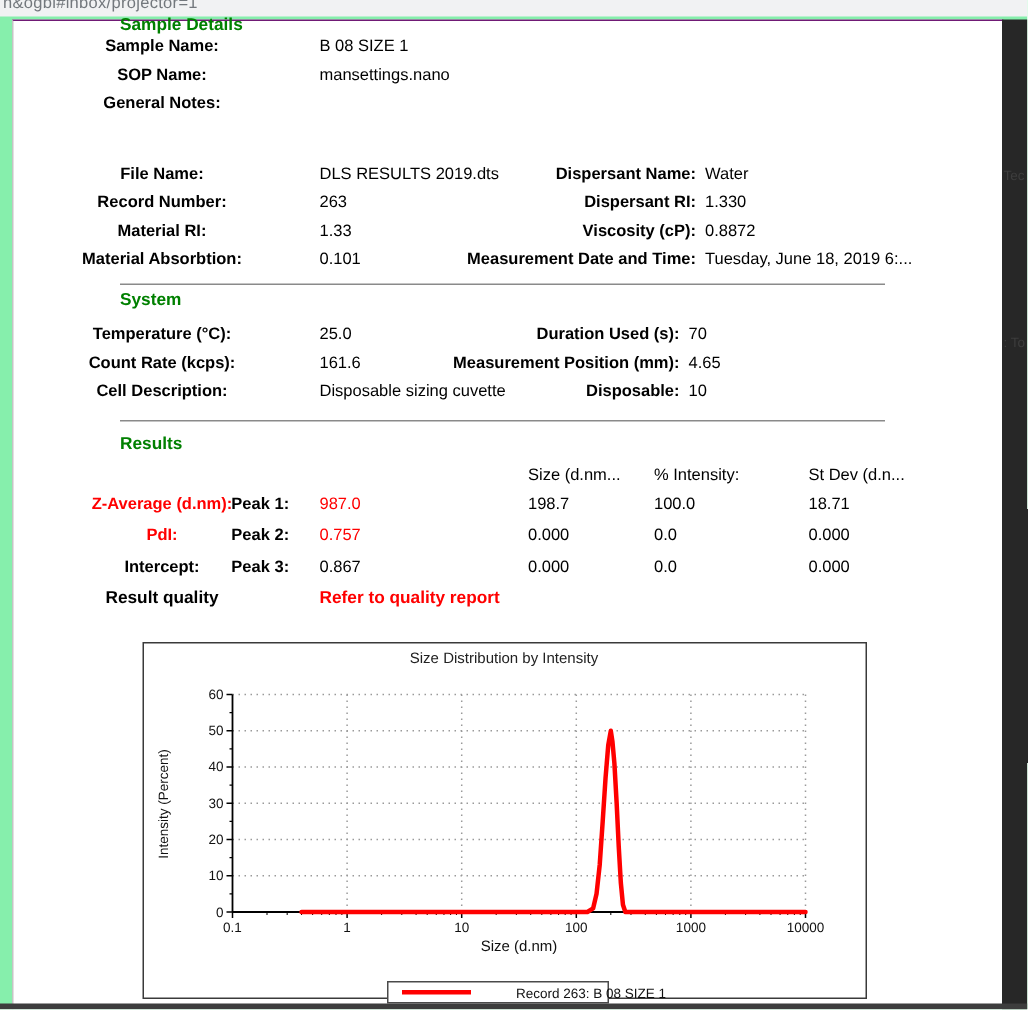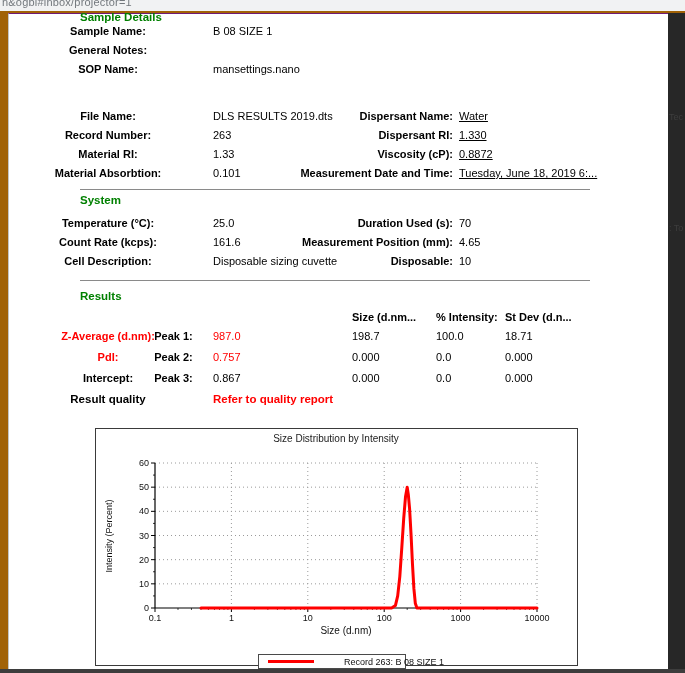--- a/index.html
+++ b/index.html
@@ -1,16 +1,16 @@
 <!DOCTYPE html>
 <html><head>
 <meta charset="utf-8">
 <style>
   html,body{margin:0;padding:0;background:#fff;}
-  .stage{position:relative;width:685px;height:673px;background:#a16207;overflow:hidden;
+  .stage{position:relative;width:685px;height:673px;background:#86efac;overflow:hidden;
          font-family:"Liberation Sans",sans-serif;color:#000;}
   .topbar{position:absolute;top:0;left:0;right:0;height:11px;background:#f1f2f3;
           overflow:hidden;z-index:20;}
   .topbar span{position:absolute;top:-4px;left:2px;font-size:11px;color:#73787d;letter-spacing:.2px;}
   .side-strip{position:absolute;top:13px;right:0;width:17px;bottom:0;background:#272727;z-index:15;overflow:hidden;}
   .side-strip span{position:absolute;left:1px;font-size:9px;color:#3d3d3d;white-space:nowrap;}
   .frag-a{top:99px;} .frag-b{top:210px;}
   .bottom-bar{position:absolute;left:0;right:0;bottom:0;height:4px;background:#3d3d3d;z-index:30;}
   .page{position:absolute;left:8px;top:13px;width:660px;bottom:0;background:#fff;
         border-left:1px solid #c4c4c4;border-top:1px solid #701a75;}
@@ -20,22 +20,22 @@
   .lbl{display:inline-block;text-align:right;font-weight:bold;vertical-align:top;}
   .col-l .lbl{width:198px;text-align:center;}
   .col-r .lbl{width:204px;}
   .val{margin-left:6px;}
   .rule{position:absolute;left:71px;width:510px;height:0;border-top:1px solid #8a8a8a;}
   .red{color:#ff0000;}
   .res-row{height:21px;line-height:21px;font-size:11px;white-space:nowrap;}
   .pk-lbl{display:inline-block;width:329px;text-align:center;font-weight:bold;vertical-align:top;}
   .pk-v1{display:inline-block;margin-left:14px;width:84px;vertical-align:top;}
   .pk-v2{display:inline-block;width:69px;vertical-align:top;}
-  .pk-v3{display:inline-block;vertical-align:top;}
-  .pk-hdr span{font-weight:bold;}
+  .pk-v3{display:inline-block;vertical-align:top;margin-left:34px;}
+  .pk-hdr span{font-weight:normal;}
   .chart-box{position:absolute;left:86px;top:414px;width:481px;height:236px;
              border:1px solid #3a3a3a;background:#fff;}
   .chart-box svg{position:absolute;left:0;top:0;font-family:"Liberation Sans",sans-serif;}
   .legend{position:absolute;left:162px;top:225px;width:146px;height:13px;border:1px solid #4a4a4a;
           display:flex;align-items:center;background:#fff;font-size:9px;}
   .legend-line{display:inline-block;width:46px;height:3px;background:#ff0000;margin-left:9px;flex:0 0 auto;}
   .legend-text{flex:1;white-space:nowrap;color:#111;padding-left:30px;}
 </style>
 </head>
 <body>
@@ -48,43 +48,43 @@
 
   <div class="page">
 
     <div class="sec-title" style="top:-3px;">Sample Details</div>
 
     <div class="col col-l" style="left:0;top:8px;">
       <div class="row">
         <span class="lbl">Sample Name:</span><span class="val">B 08 SIZE 1</span>
       </div>
       <div class="row">
+        <span class="lbl">SOP Name:</span><span class="val">mansettings.nano</span>
+      </div>
+      <div class="row">
         <span class="lbl">General Notes:</span><span class="val"></span>
       </div>
-      <div class="row">
-        <span class="lbl">SOP Name:</span><span class="val">mansettings.nano</span>
-      </div>
     </div>
 
     <div class="col col-l" style="left:0;top:93px;">
       <div class="row">
         <span class="lbl">File Name:</span><span class="val">DLS RESULTS 2019.dts</span>
       </div>
       <div class="row">
         <span class="lbl">Record Number:</span><span class="val">263</span>
       </div>
       <div class="row">
         <span class="lbl">Material RI:</span><span class="val">1.33</span>
       </div>
       <div class="row">
         <span class="lbl">Material Absorbtion:</span><span class="val">0.101</span>
       </div>
     </div>
 
-    <div class="col col-r" style="left:240px;top:93px;text-decoration:underline;">
+    <div class="col col-r" style="left:251px;top:93px;">
       <div class="row">
         <span class="lbl">Dispersant Name:</span><span class="val">Water</span>
       </div>
       <div class="row">
         <span class="lbl">Dispersant RI:</span><span class="val">1.330</span>
       </div>
       <div class="row">
         <span class="lbl">Viscosity (cP):</span><span class="val">0.8872</span>
       </div>
       <div class="row">

